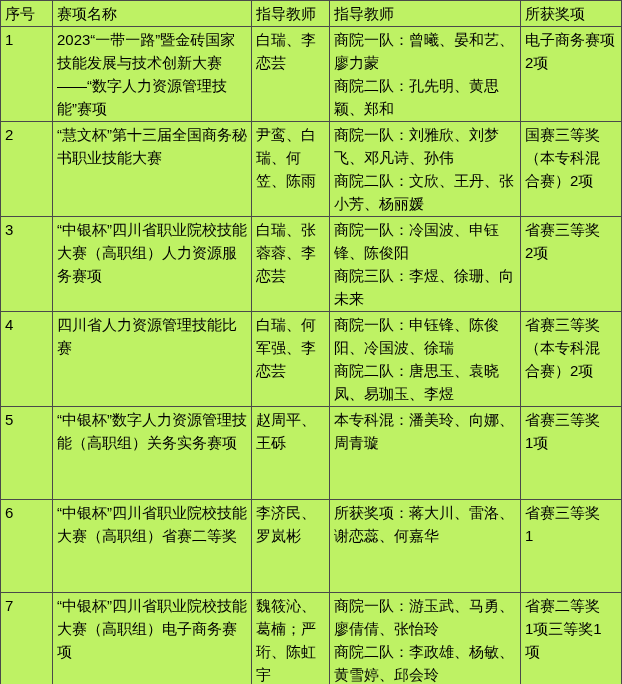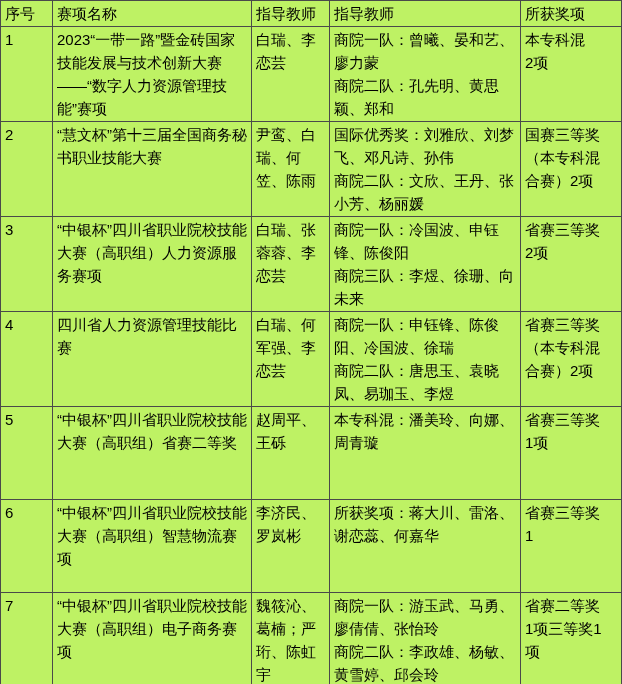--- a/index.html
+++ b/index.html
@@ -64,28 +64,28 @@
         <th>所获奖项</th>
       </tr>
     </thead>
     <tbody>
         <tr>
     <td>1</td>
     <td>2023“一带一路”暨金砖国家技能发展与技术创新大赛——“数字人力资源管理技能”赛项</td>
     <td>白瑞、李恋芸</td>
     <td>商院一队：曾曦、晏和艺、廖力蒙
 商院二队：孔先明、黄思颖、郑和</td>
-    <td>本专科混
+    <td>电子商务赛项
 2项</td>
   </tr>
         <tr>
     <td>2</td>
     <td>“慧文杯”第十三届全国商务秘书职业技能大赛</td>
     <td>尹鸾、白瑞、何笠、陈雨</td>
-    <td>国际优秀奖：刘雅欣、刘梦飞、邓凡诗、孙伟
+    <td>商院一队：刘雅欣、刘梦飞、邓凡诗、孙伟
 商院二队：文欣、王丹、张小芳、杨丽媛</td>
     <td>国赛三等奖
 （本专科混
 合赛）2项</td>
   </tr>
         <tr>
     <td>3</td>
     <td>“中银杯”四川省职业院校技能大赛（高职组）人力资源服务赛项</td>
     <td>白瑞、张蓉蓉、李恋芸</td>
     <td>商院一队：冷国波、申钰锋、陈俊阳
@@ -98,29 +98,29 @@
     <td>四川省人力资源管理技能比赛</td>
     <td>白瑞、何军强、李恋芸</td>
     <td>商院一队：申钰锋、陈俊阳、冷国波、徐瑞
 商院二队：唐思玉、袁晓凤、易珈玉、李煜</td>
     <td>省赛三等奖
 （本专科混
 合赛）2项</td>
   </tr>
         <tr>
     <td>5</td>
-    <td>“中银杯”四川省职业院校技能大赛（高职组）省赛二等奖</td>
+    <td>“中银杯”数字人力资源管理技能（高职组）关务实务赛项</td>
     <td>赵周平、王砾</td>
     <td>本专科混：潘美玲、向娜、周青璇</td>
     <td>省赛三等奖
 1项</td>
   </tr>
         <tr>
     <td>6</td>
-    <td>“中银杯”四川省职业院校技能大赛（高职组）智慧物流赛项</td>
+    <td>“中银杯”四川省职业院校技能大赛（高职组）省赛二等奖</td>
     <td>李济民、罗岚彬</td>
     <td>所获奖项：蒋大川、雷洛、谢恋蕊、何嘉华</td>
     <td>省赛三等奖
 1</td>
   </tr>
         <tr>
     <td>7</td>
     <td>“中银杯”四川省职业院校技能大赛（高职组）电子商务赛项</td>
     <td>魏筱沁、葛楠；严珩、陈虹宇</td>
     <td>商院一队：游玉武、马勇、廖倩倩、张怡玲

